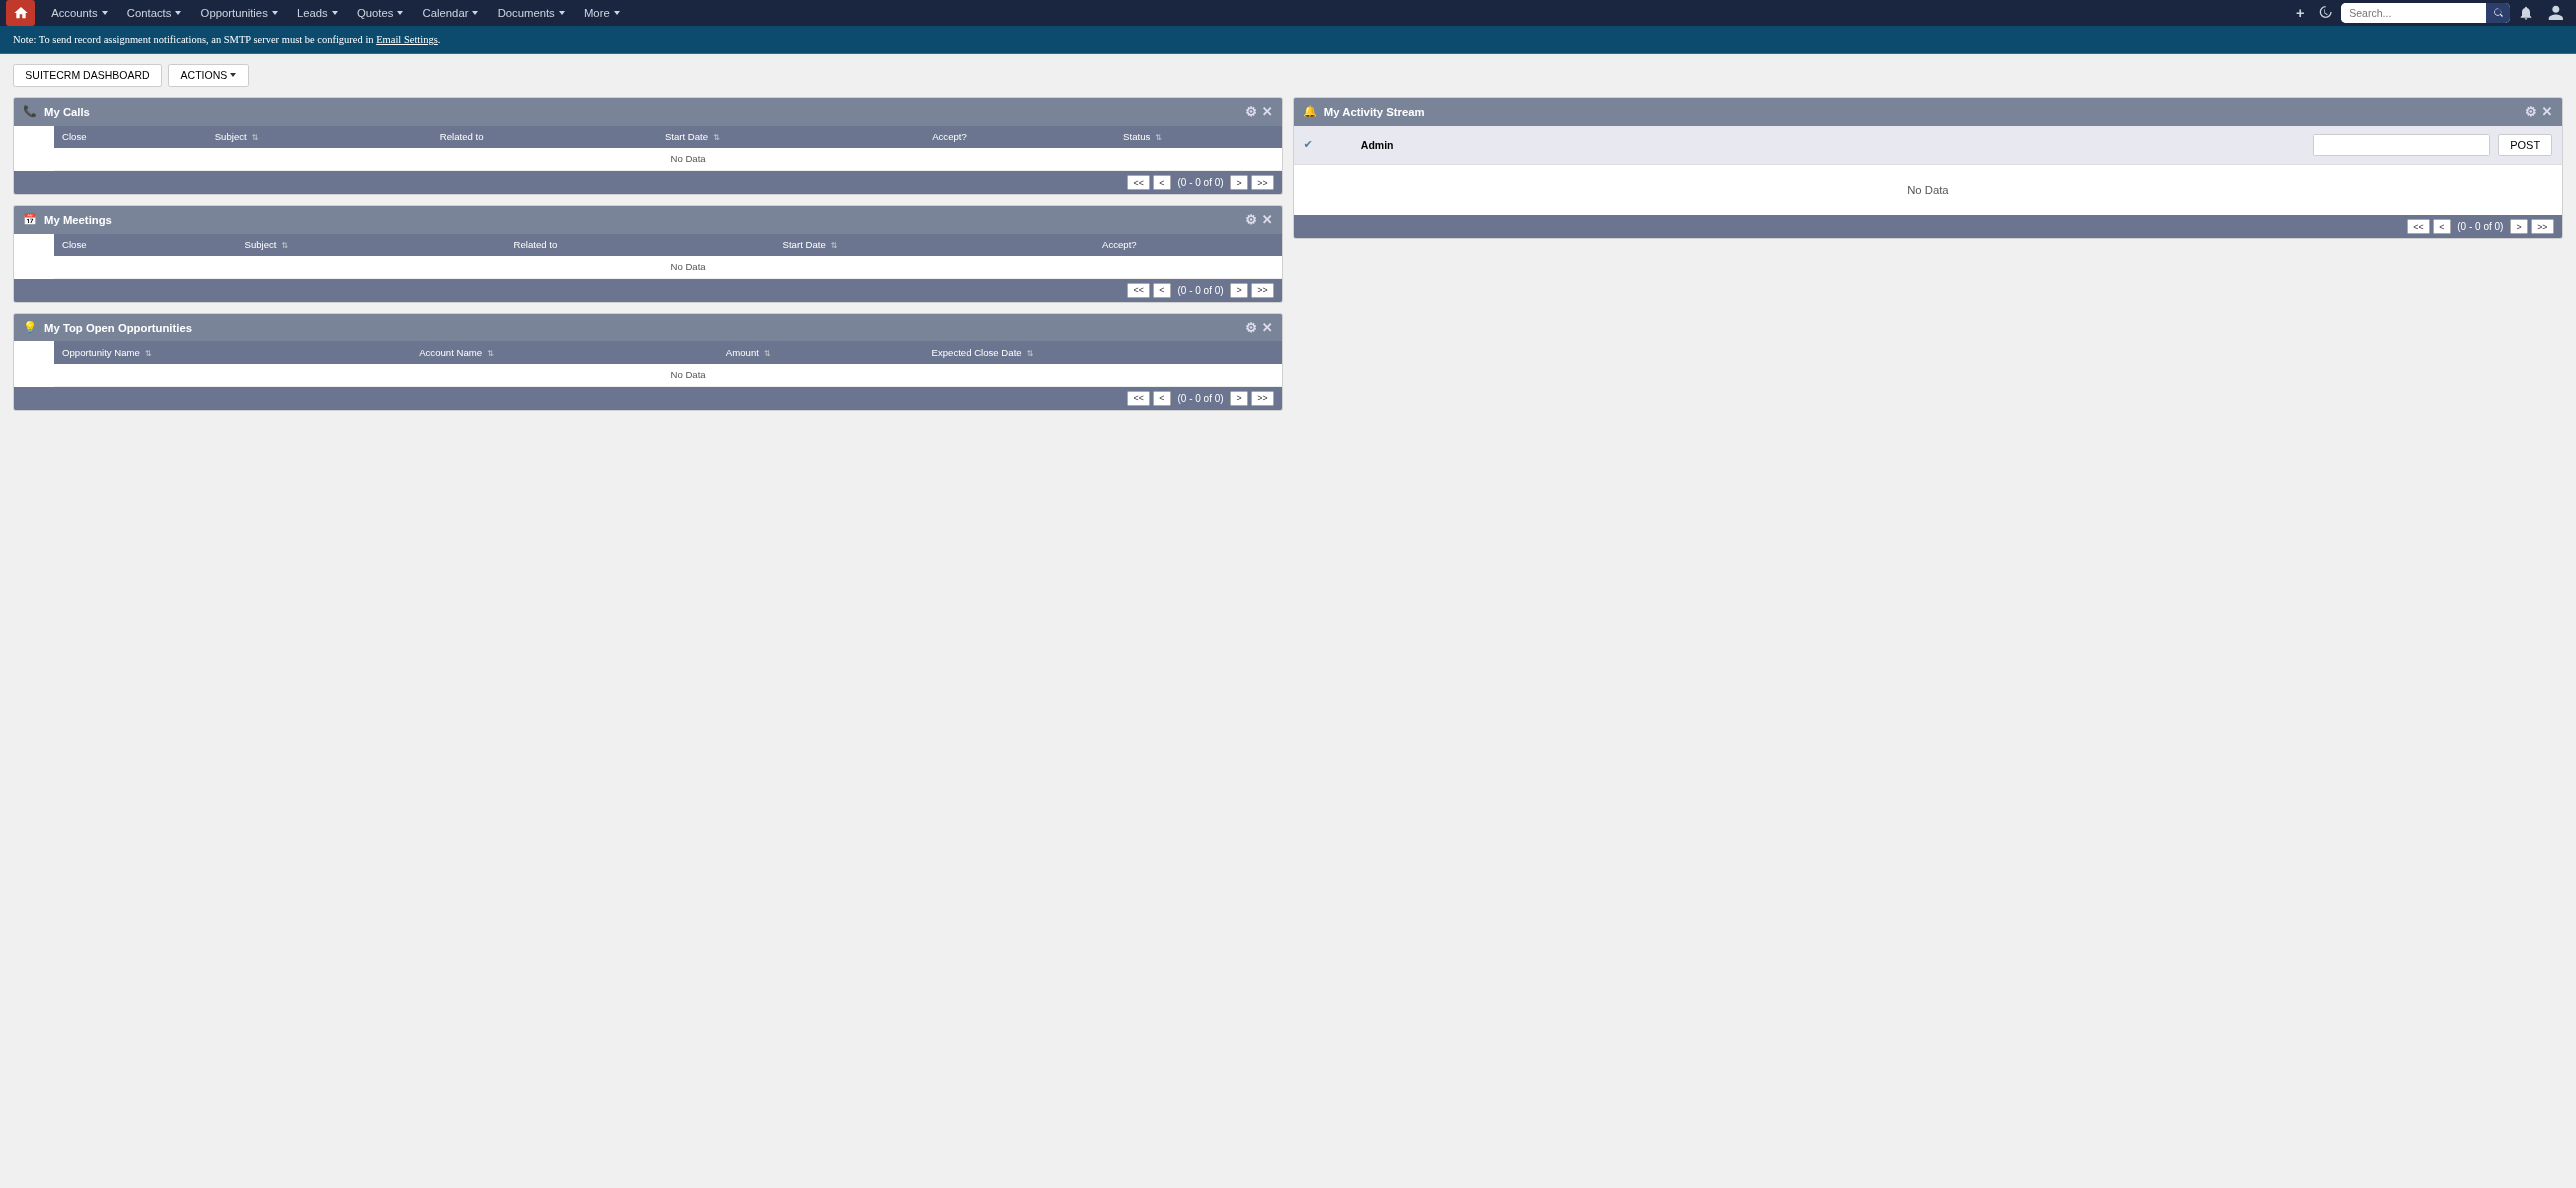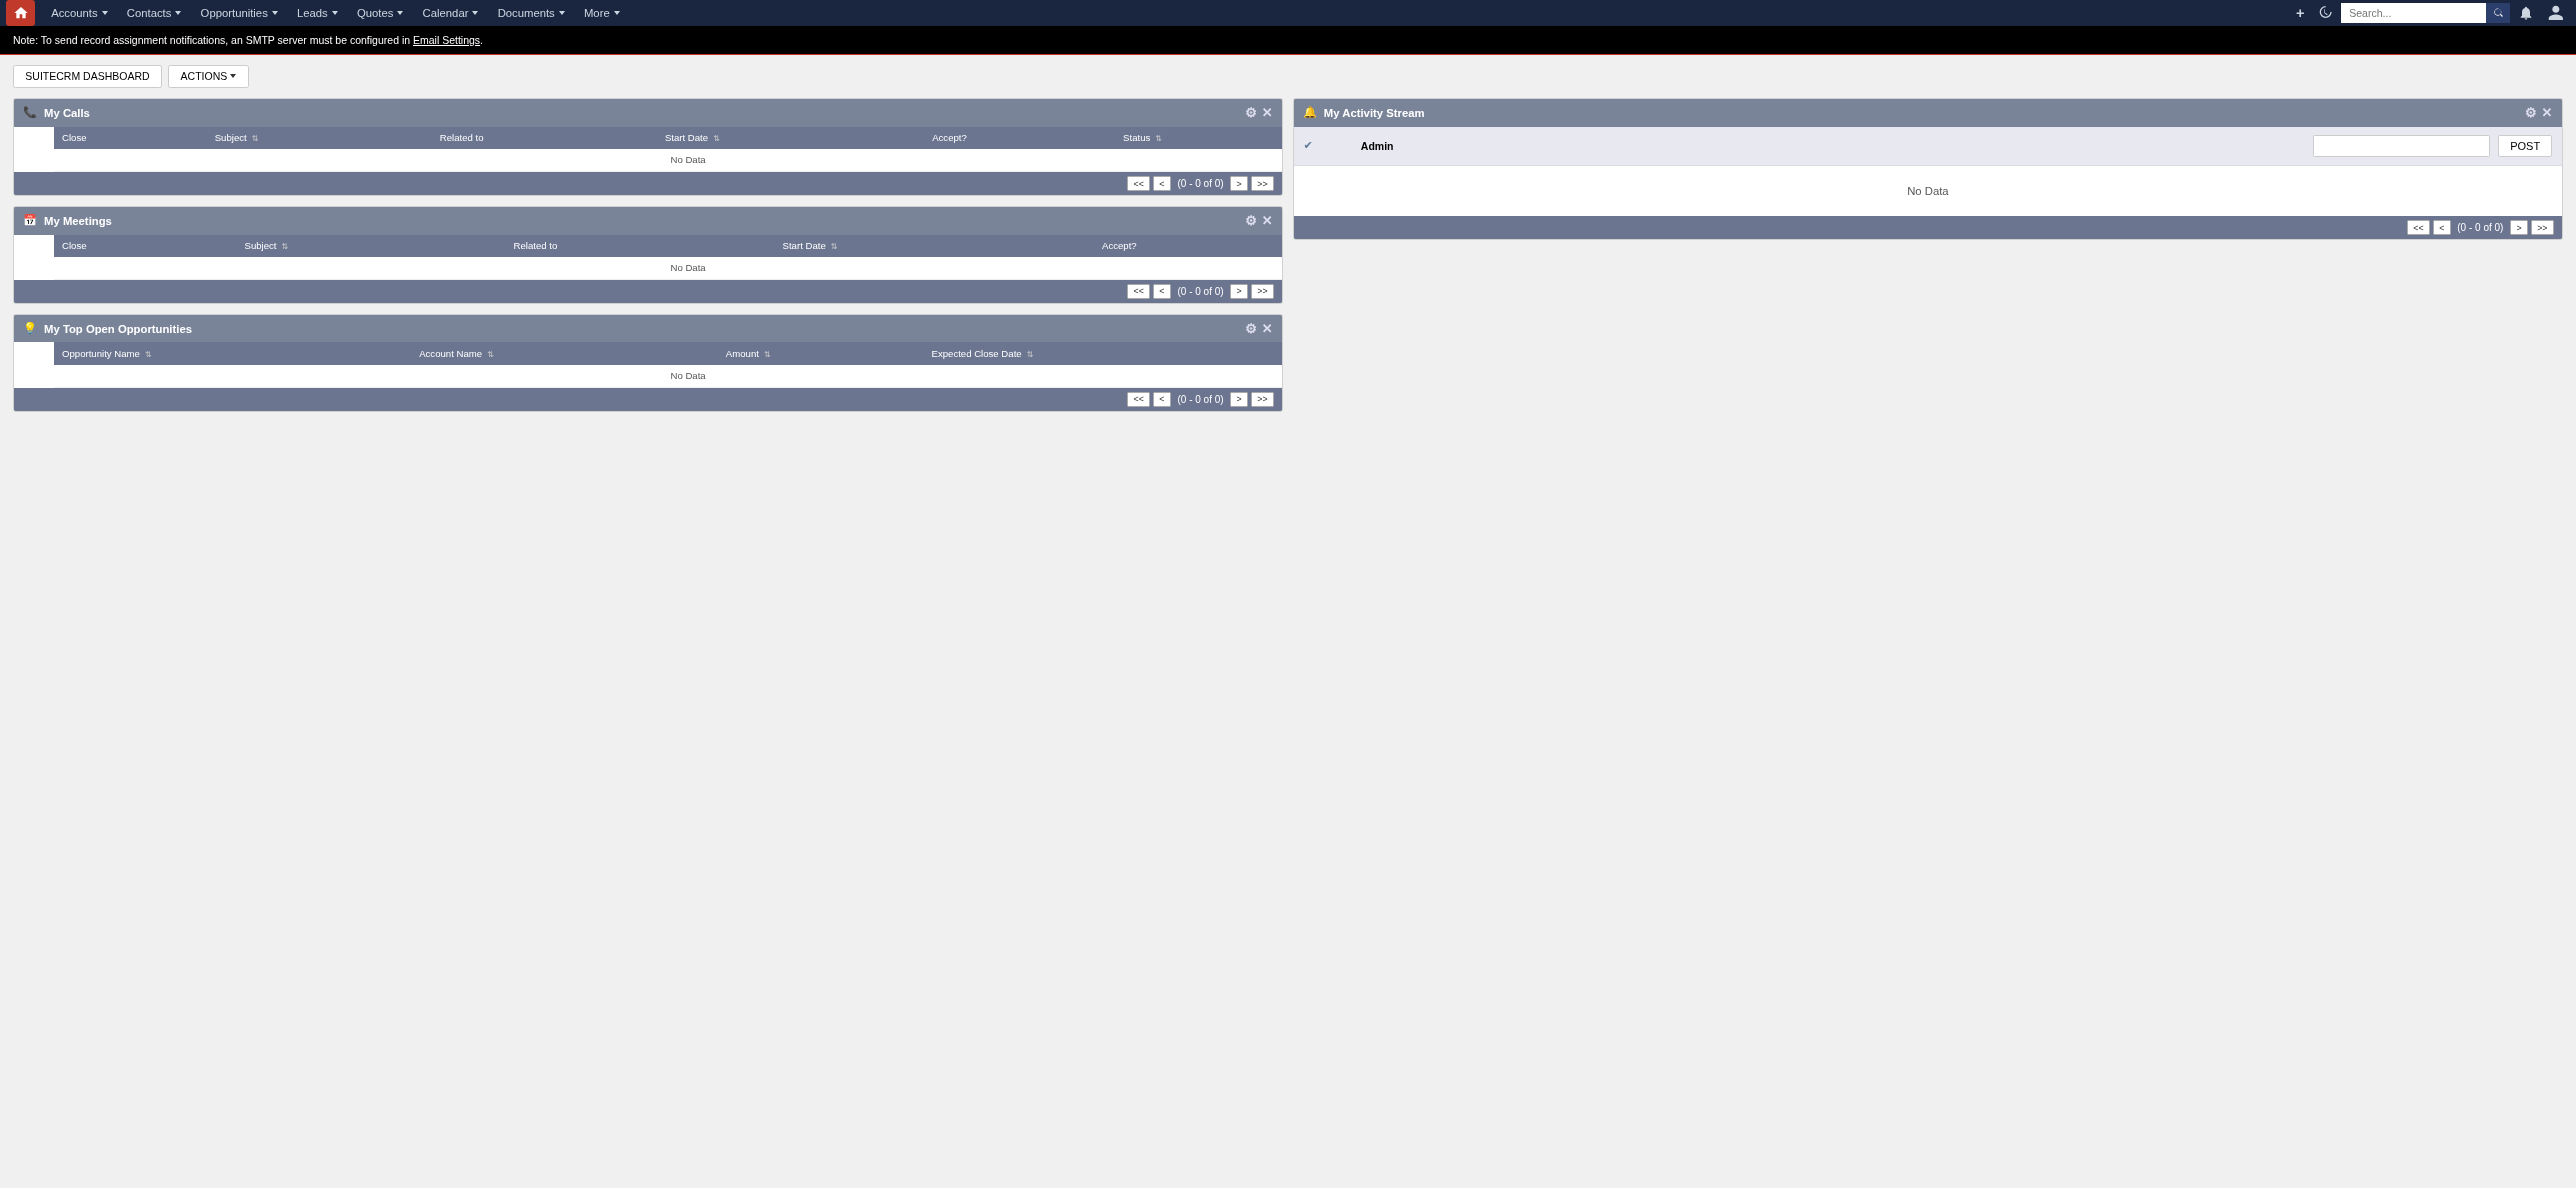--- a/index.html
+++ b/index.html
@@ -58,21 +58,21 @@
       padding: 4.8px;
       border-radius: 3.2px;
       display: flex;
       align-items: center;
       justify-content: center;
     }
     .search-wrapper {
       display: flex;
       align-items: center;
       background: #fff;
-      border-radius: 0;
+      border-radius: 5px;
       overflow: hidden;
     }
     .search-wrapper input {
       border: none;
       outline: none;
       padding: 4px 8px;
       font-size: 10.5px;
       width: 145px;
     }
     .search-btn {
@@ -80,25 +80,26 @@
       border: none;
       padding: 4px 6.4px;
       cursor: pointer;
       color: #fff;
       display: flex;
       align-items: center;
     }
 
     
     .banner {
-      background: #000000;
+      background: #0c4a6e;
       color: #fff;
       padding: 8px 13px;
       font-size: 10.5px;
       border-bottom: 0.8px solid #c9302c;
+      font-family: Liberation Serif, serif;
     }
     .banner a { color: #fff; text-decoration: underline; }
 
     
     .toolbar {
       padding: 9.6px 13px;
       display: flex;
       gap: 6.4px;
       background: #f0f0f0;
     }

